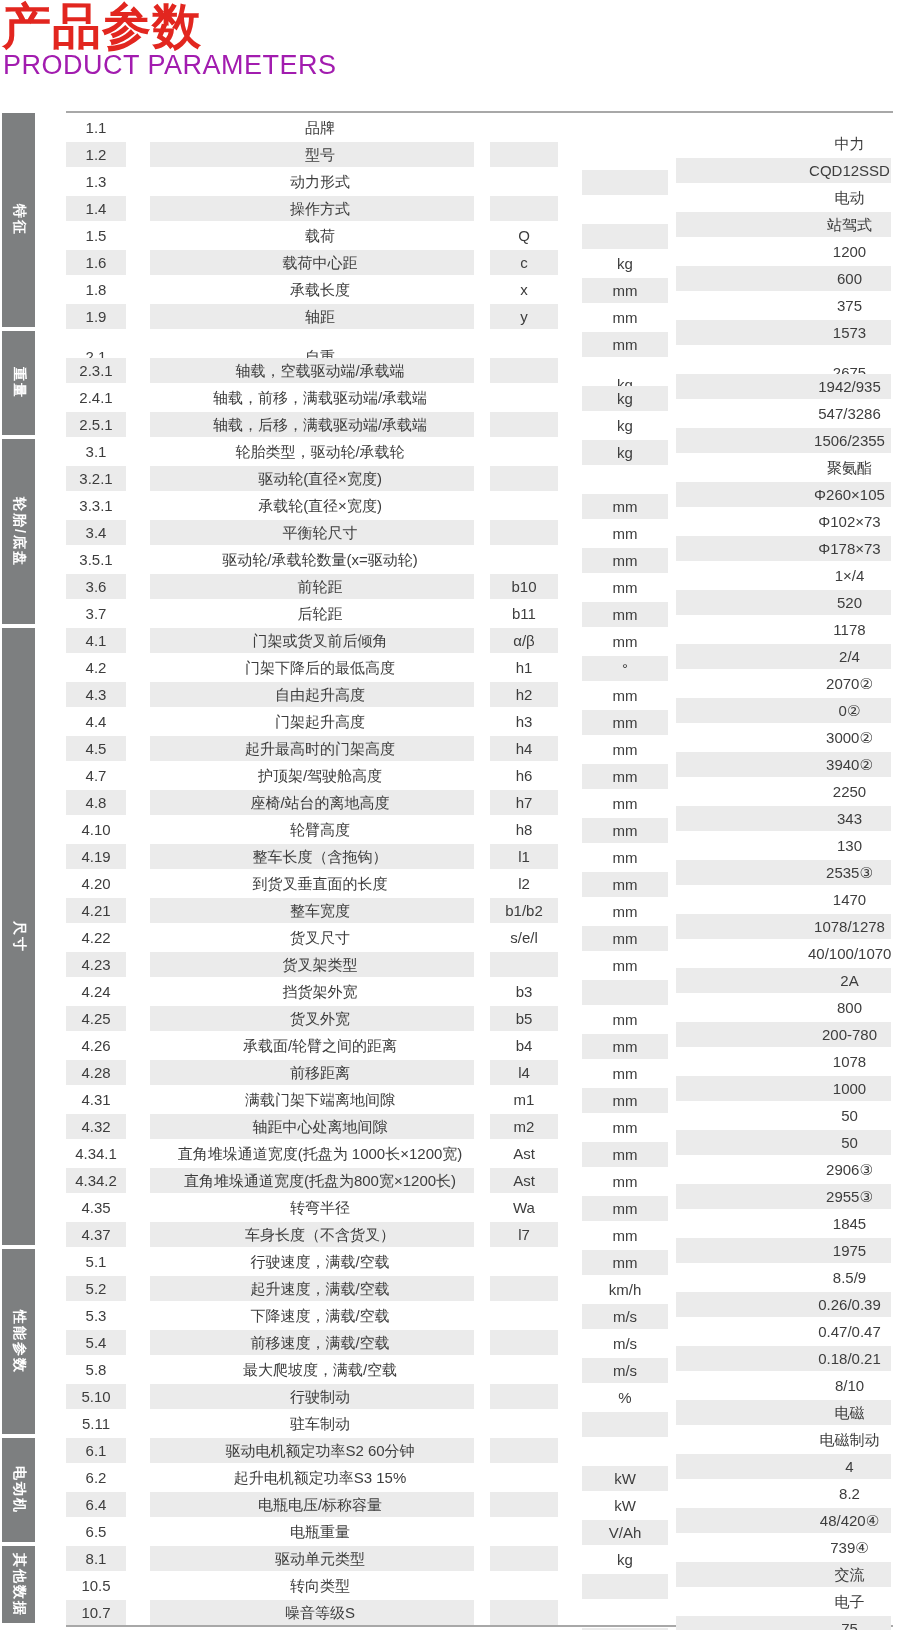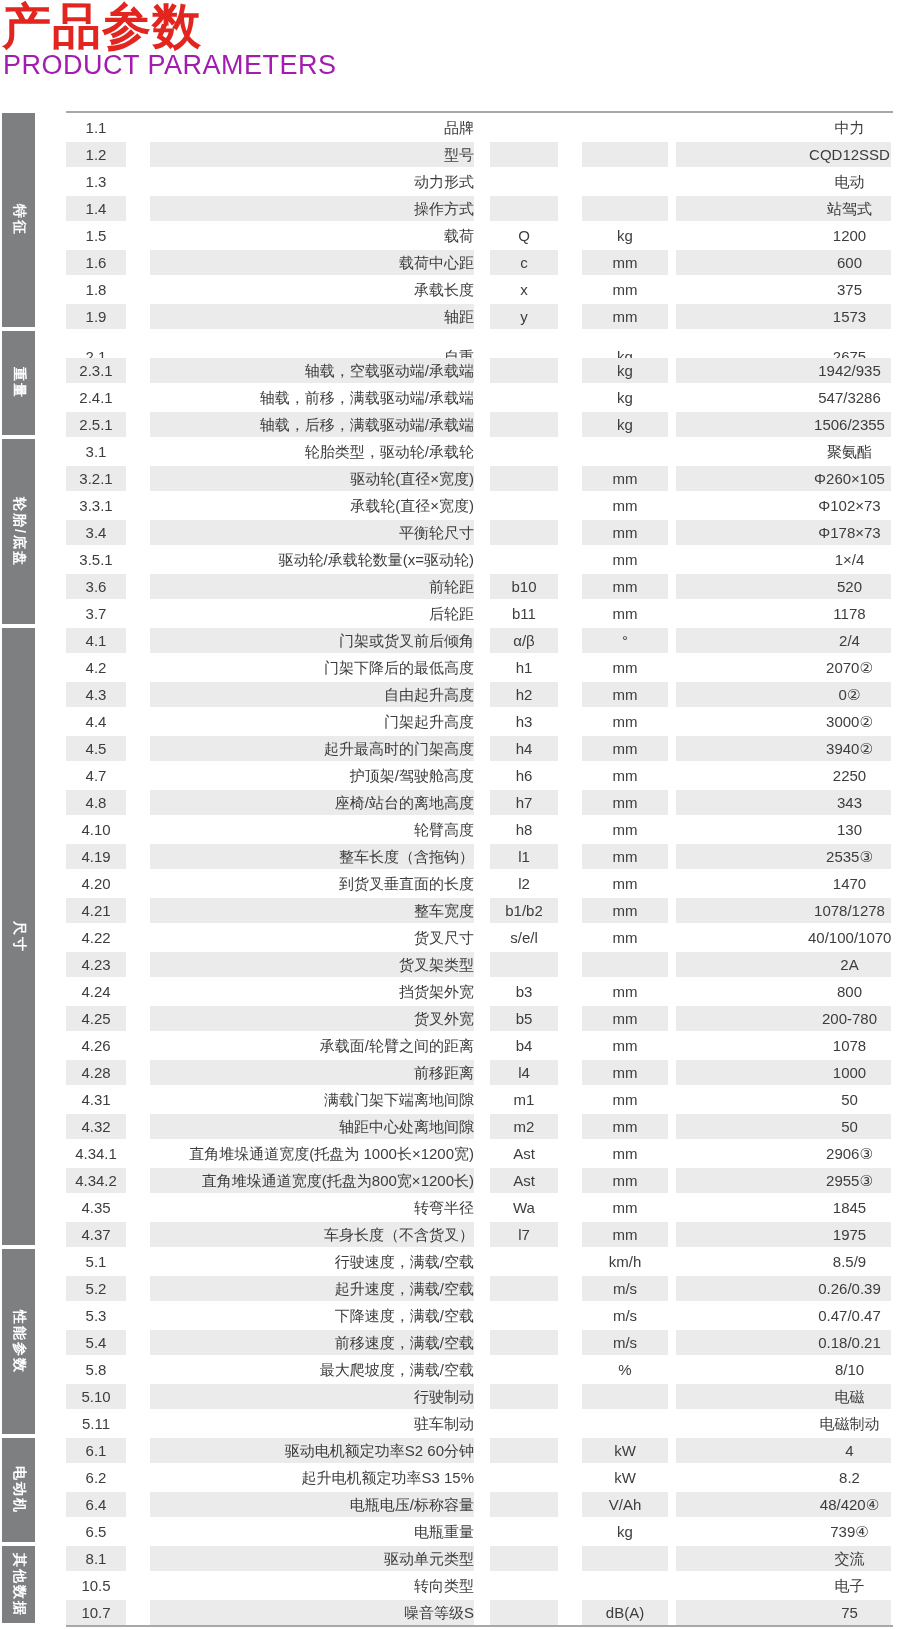--- a/index.html
+++ b/index.html
@@ -16,24 +16,24 @@
   .side-block{position:absolute;left:2px;width:33px;background:#7d7f80;
               display:flex;align-items:center;justify-content:center;}
   .side-label{white-space:nowrap;transform:rotate(90deg);color:#ffffff;font-size:14px;
               font-weight:bold;letter-spacing:2px;}
   
   .row{position:absolute;left:0;width:805px;height:25px;}
   .cell{position:absolute;top:0;height:25px;line-height:25px;font-size:15px;color:#3d3d3d;
         white-space:nowrap;overflow:visible;}
   .alt .cell{background:#ebebeb;}
   .c-no  {left:66px; width:60px; text-align:center;}
-  .c-name{left:150px;width:324px;padding-left:16px;box-sizing:border-box;text-align:right;}
+  .c-name{left:150px;width:324px;padding-left:16px;box-sizing:border-box;text-align:center;}
   .c-sym {left:490px;width:68px; text-align:center;}
-  .c-unit{left:582px;width:86px; text-align:center;}
-  .c-val {left:676px;width:215px;padding-left:132px;box-sizing:border-box;text-align:center;}
+  .c-unit{left:582px;width:86px; text-align:center;margin-top:28px;}
+  .c-val {left:676px;width:215px;padding-left:132px;box-sizing:border-box;text-align:center;margin-top:16px;}
 </style>
 </head>
 <body>
 
 <div class="canvas">
   <div class="title-zh">产品参数</div>
   <div class="title-en">PRODUCT PARAMETERS</div>
 
   <div class="rule rule-top"></div>
   <div class="rule rule-bottom"></div>

